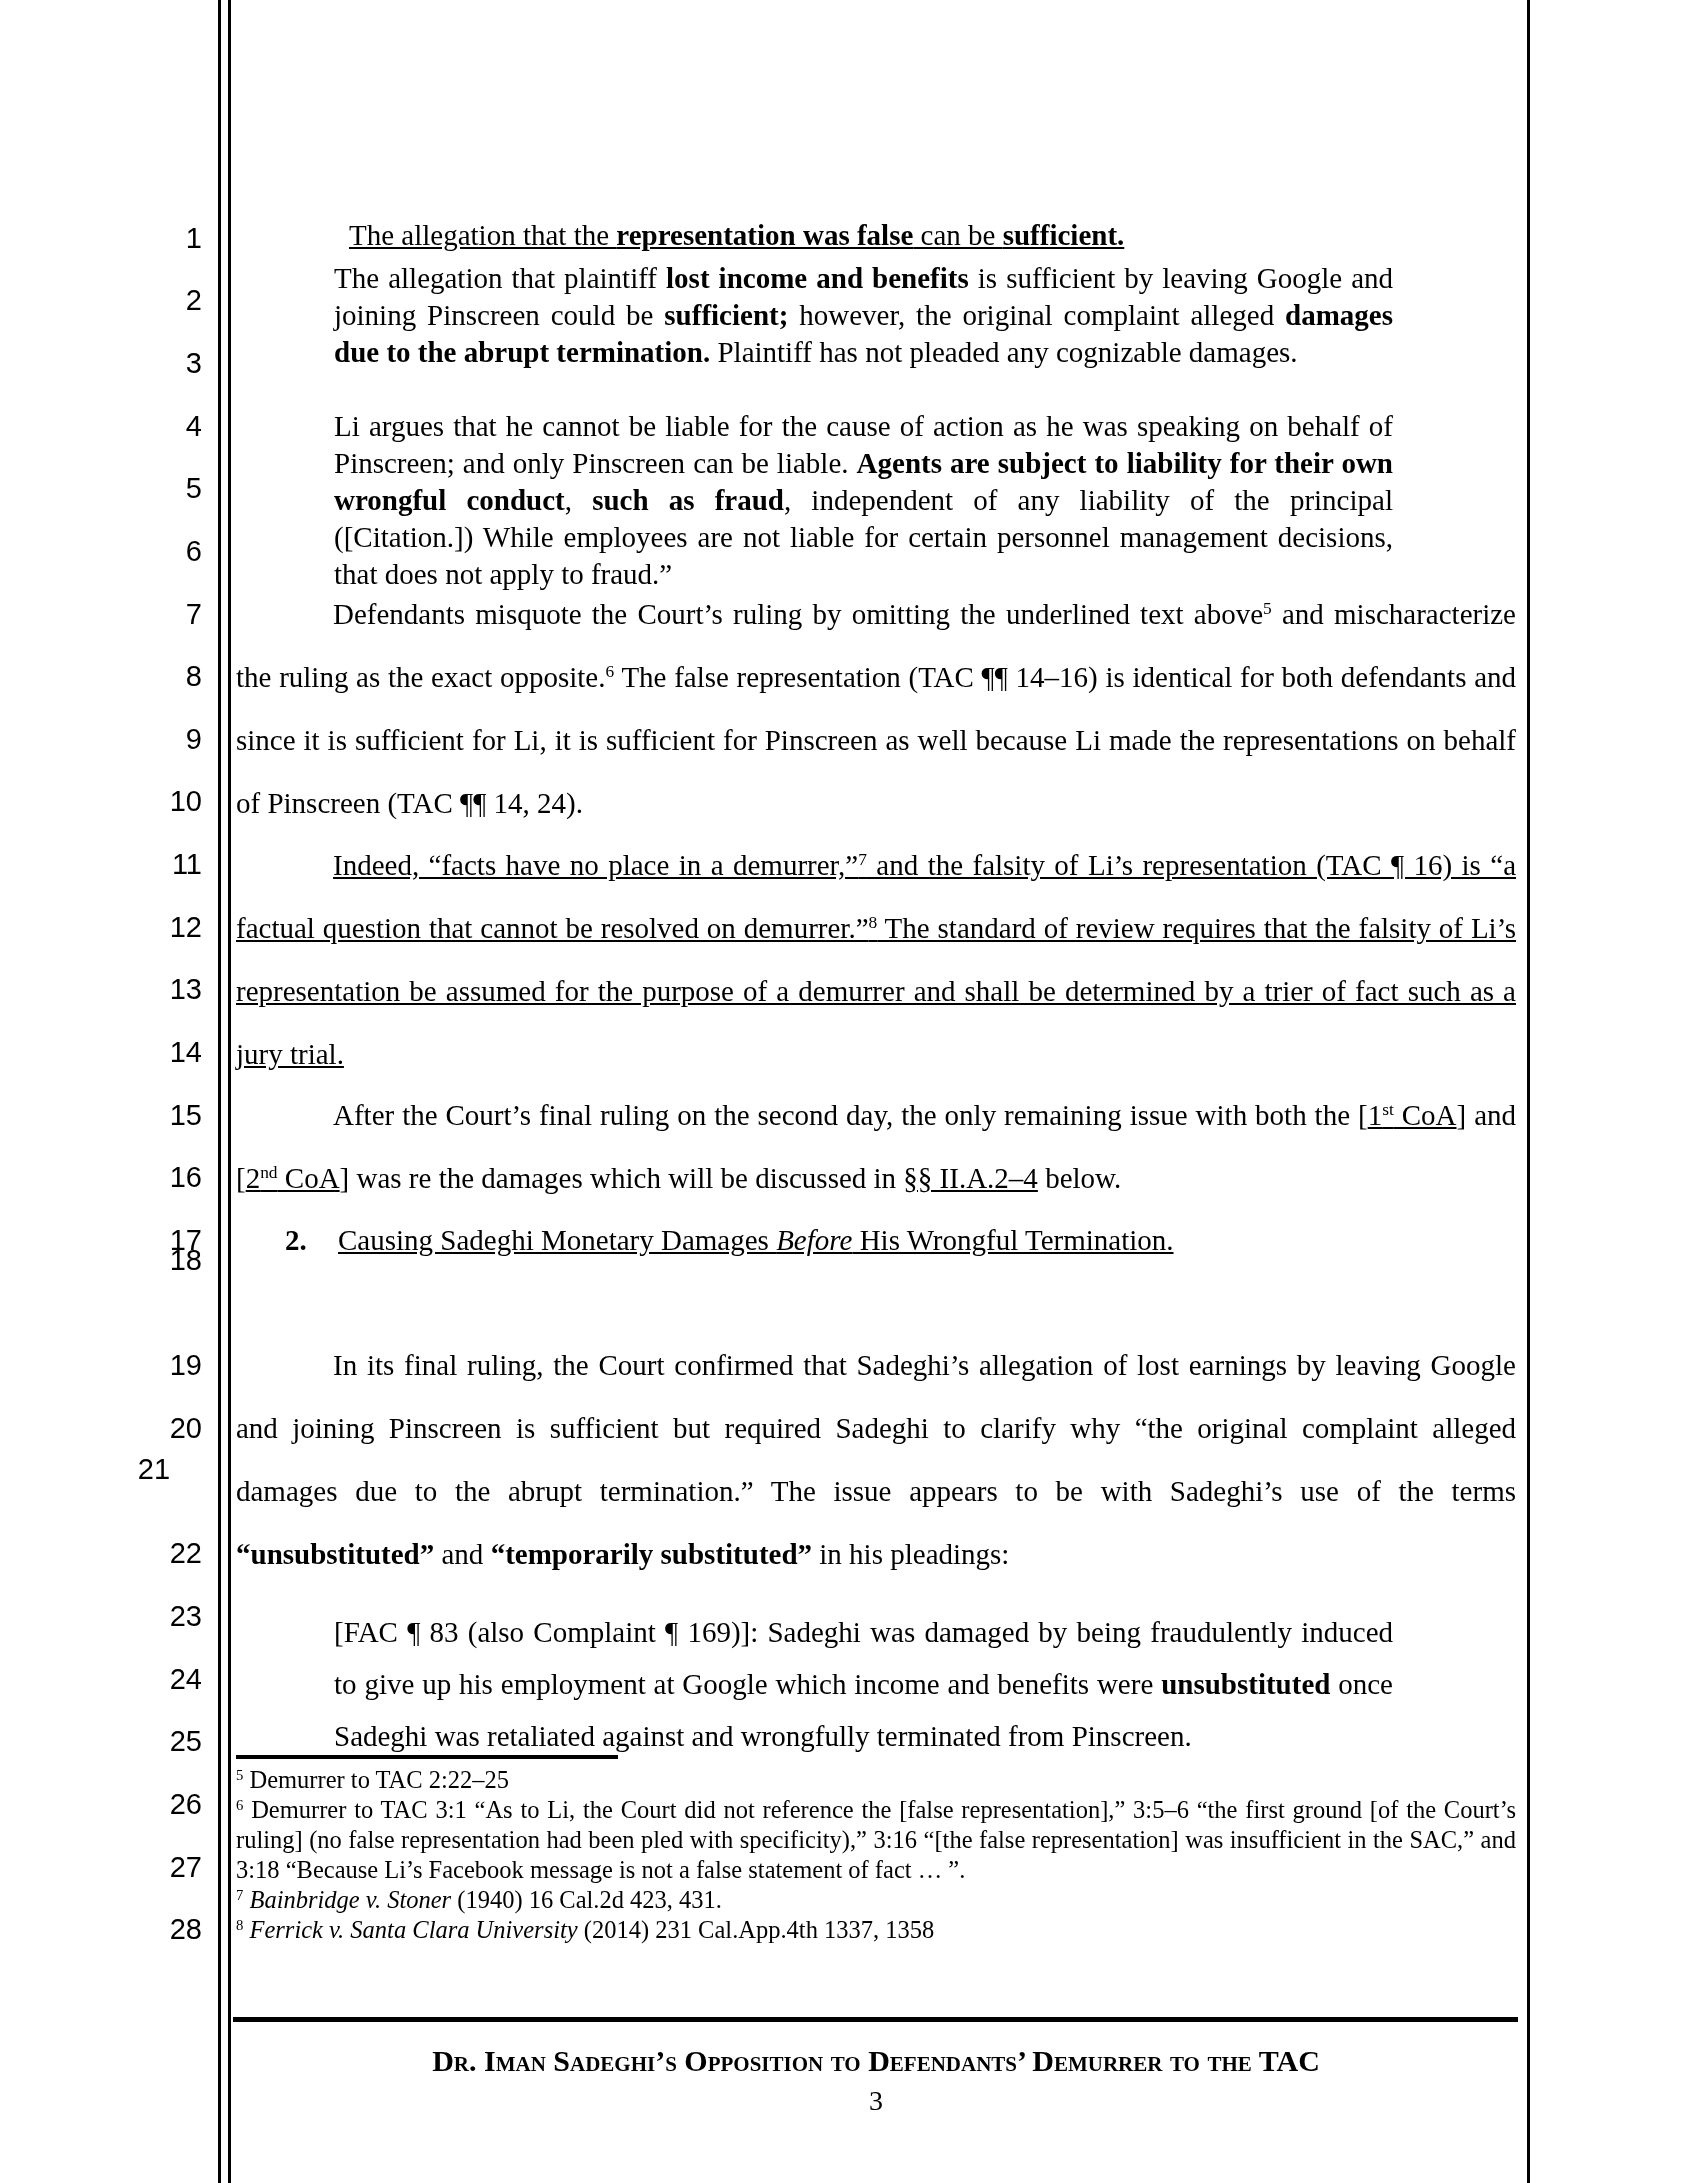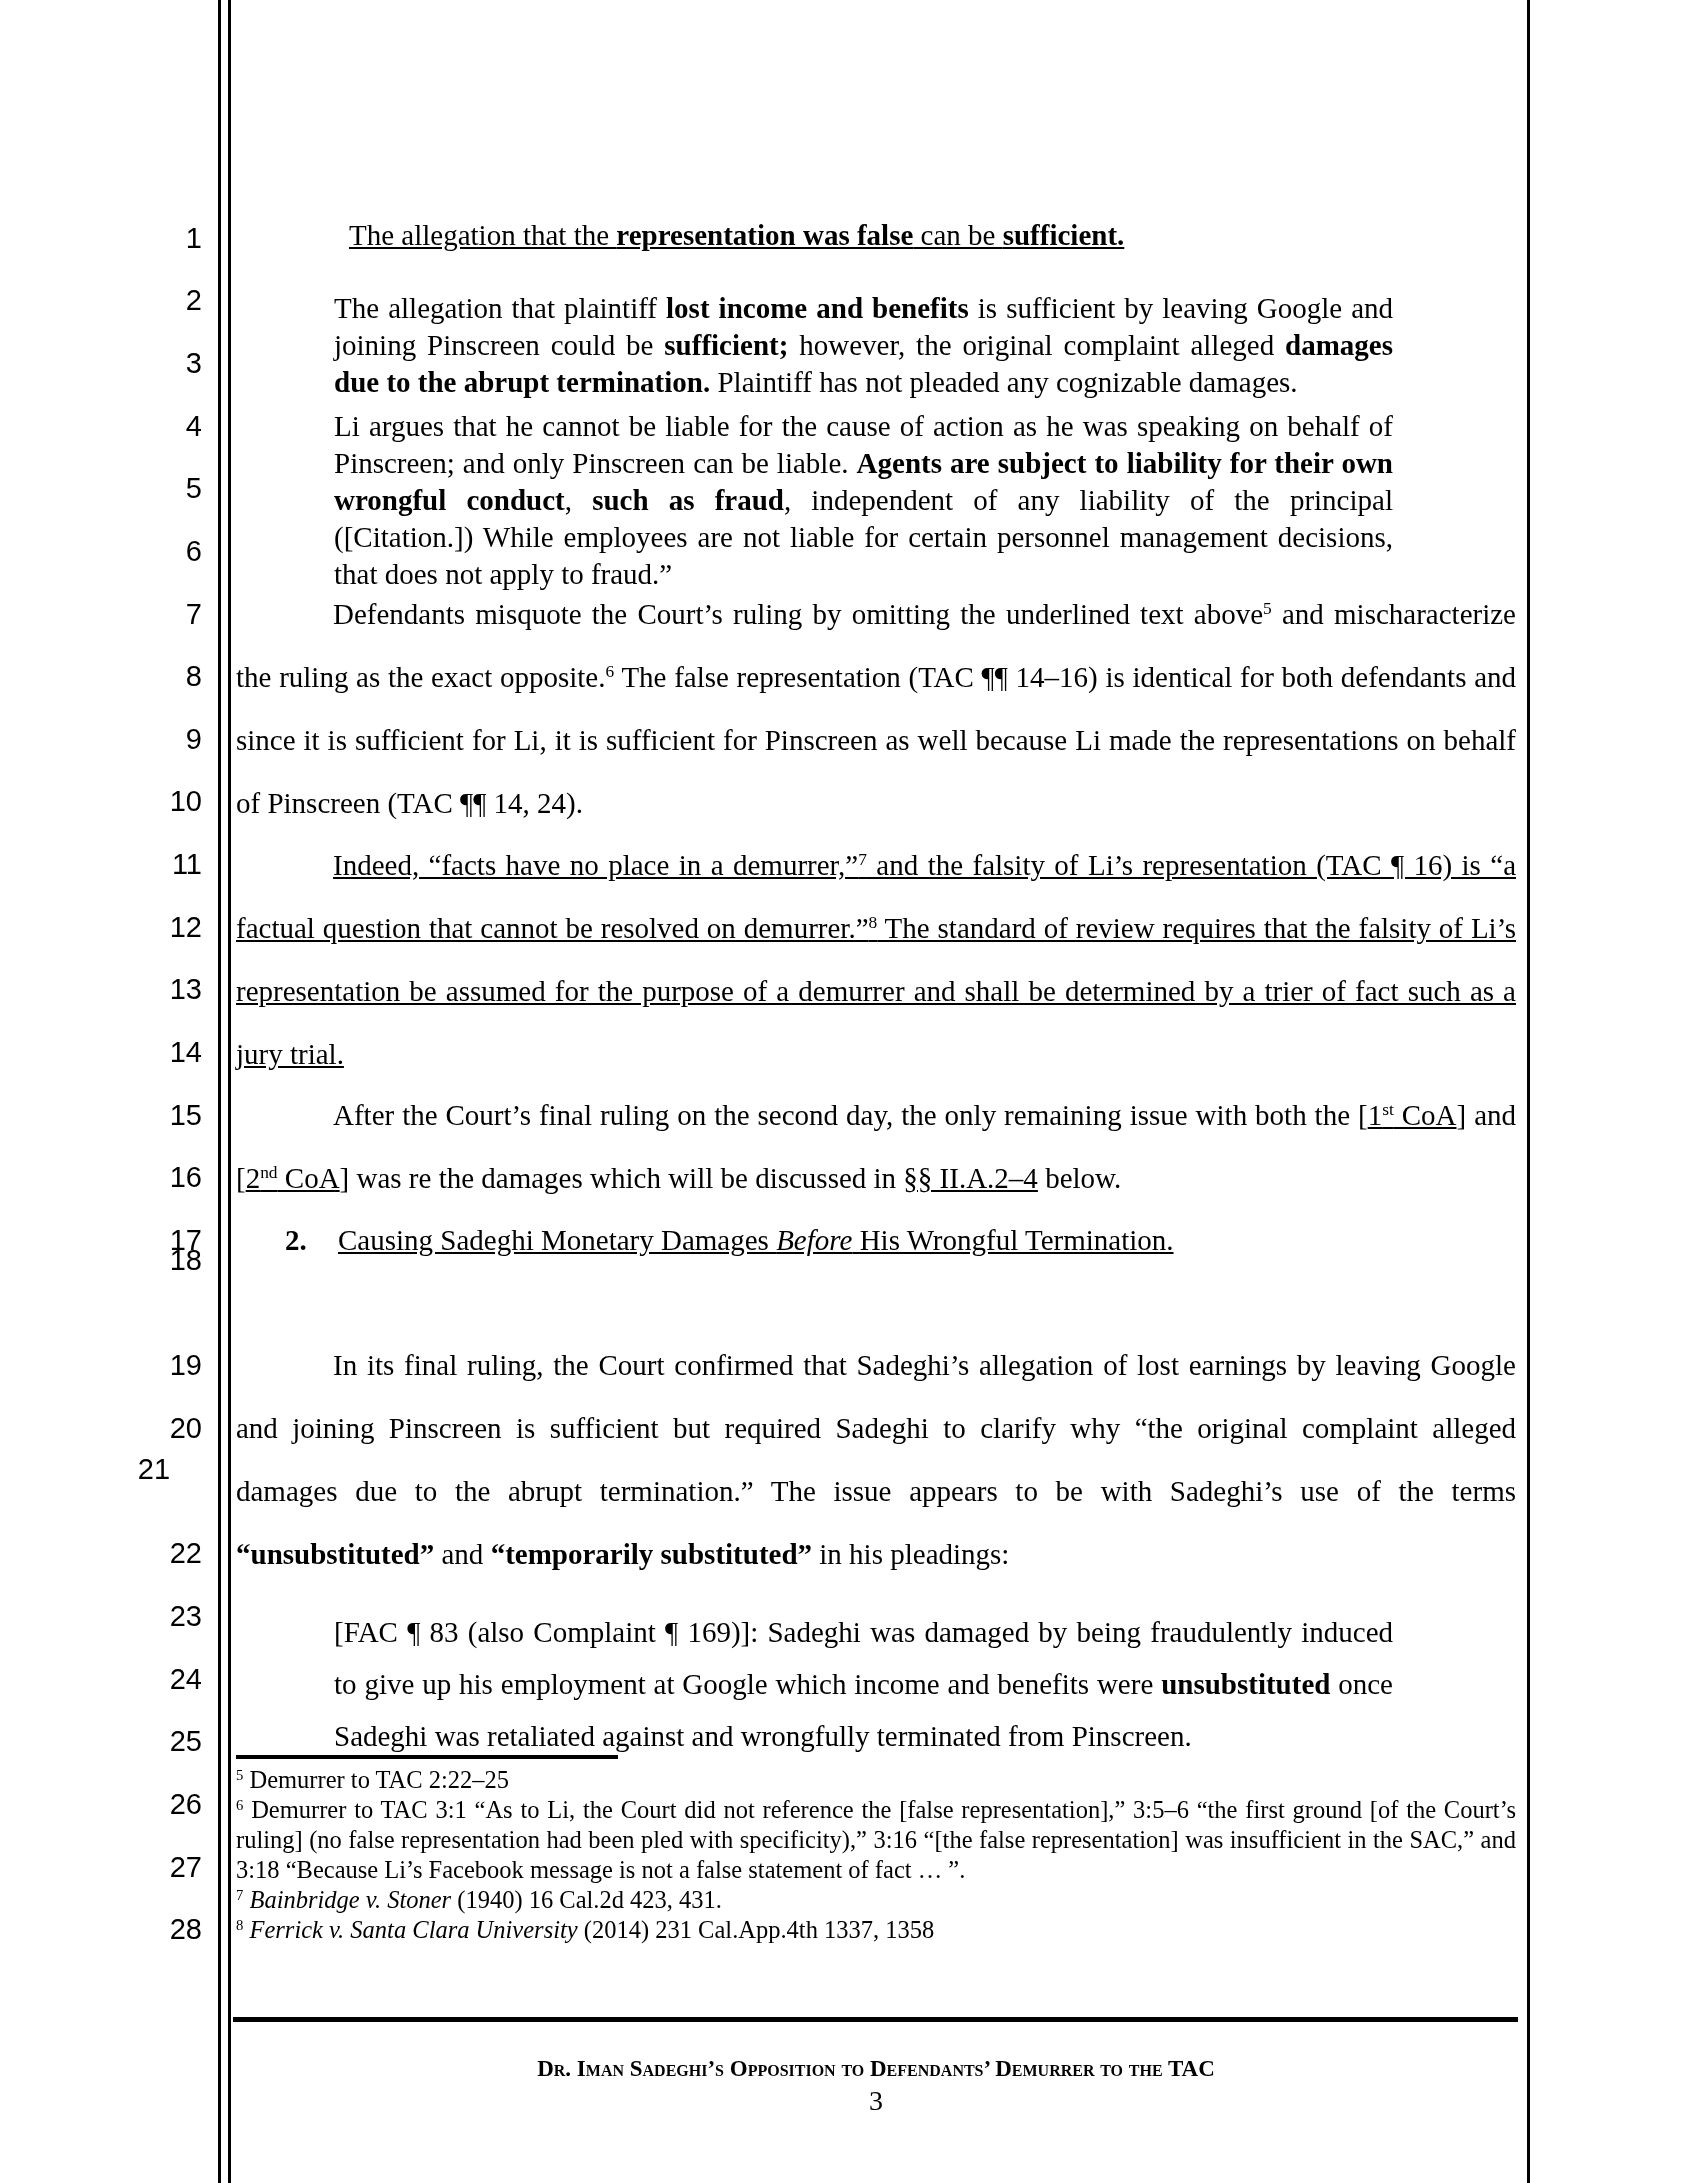--- a/index.html
+++ b/index.html
@@ -13,21 +13,21 @@
   #rule-right{left:1527px;width:3.3px;}
 
   .line-no{
     position:absolute;left:106px;width:96px;text-align:right;
     font-family:"Liberation Sans", sans-serif;font-size:29px;line-height:29px;
   }
 
   .block{position:absolute;}
   .quote{left:334px;width:1059px;font-size:29px;line-height:37px;text-align:justify;}
   #quote-heading{left:334px;top:217px;width:1072px;font-size:29px;line-height:37px;text-decoration:underline;text-align:left;margin-left:15px;}
-  #quote-1{top:260px;margin-top:30px;}
+  #quote-1{top:260px;}
   #quote-2{top:408px;}
   #quote-3{top:1606px;line-height:52px;}
 
   .body-para{
     left:236px;width:1280px;font-size:29px;line-height:63px;
     text-align:justify;text-indent:97px;
   }
   #para-1{top:583px;}
   #para-2{top:834px;text-decoration:underline;}
   #para-3{top:1084px;}
@@ -38,21 +38,21 @@
   .h2-line{text-decoration:underline;}
 
   #fn-sep{position:absolute;left:236px;top:1755px;width:382px;height:4px;background:#000;}
   #footnotes{
     position:absolute;left:236px;top:1765px;width:1280px;
     font-size:24.5px;line-height:30px;text-align:justify;
   }
   #footer-rule{position:absolute;left:233px;top:2017px;width:1285px;height:4.6px;background:#000;}
   #footer-title{
     position:absolute;left:236px;top:2042px;width:1280px;text-align:center;
-    font-weight:bold;font-variant:small-caps;font-size:23px;line-height:37px;margin-top:8px;
+    font-weight:bold;font-variant:small-caps;font-size:30px;line-height:37px;
   }
   #footer-page{position:absolute;left:236px;top:2085px;width:1280px;text-align:center;font-size:28px;}
 
   .b{font-weight:bold;}
   .i{font-style:italic;}
   .u{text-decoration:underline;}
   sup{font-size:0.6em;line-height:0;vertical-align:0.55em;}
 </style>
 </head>
 <body>

